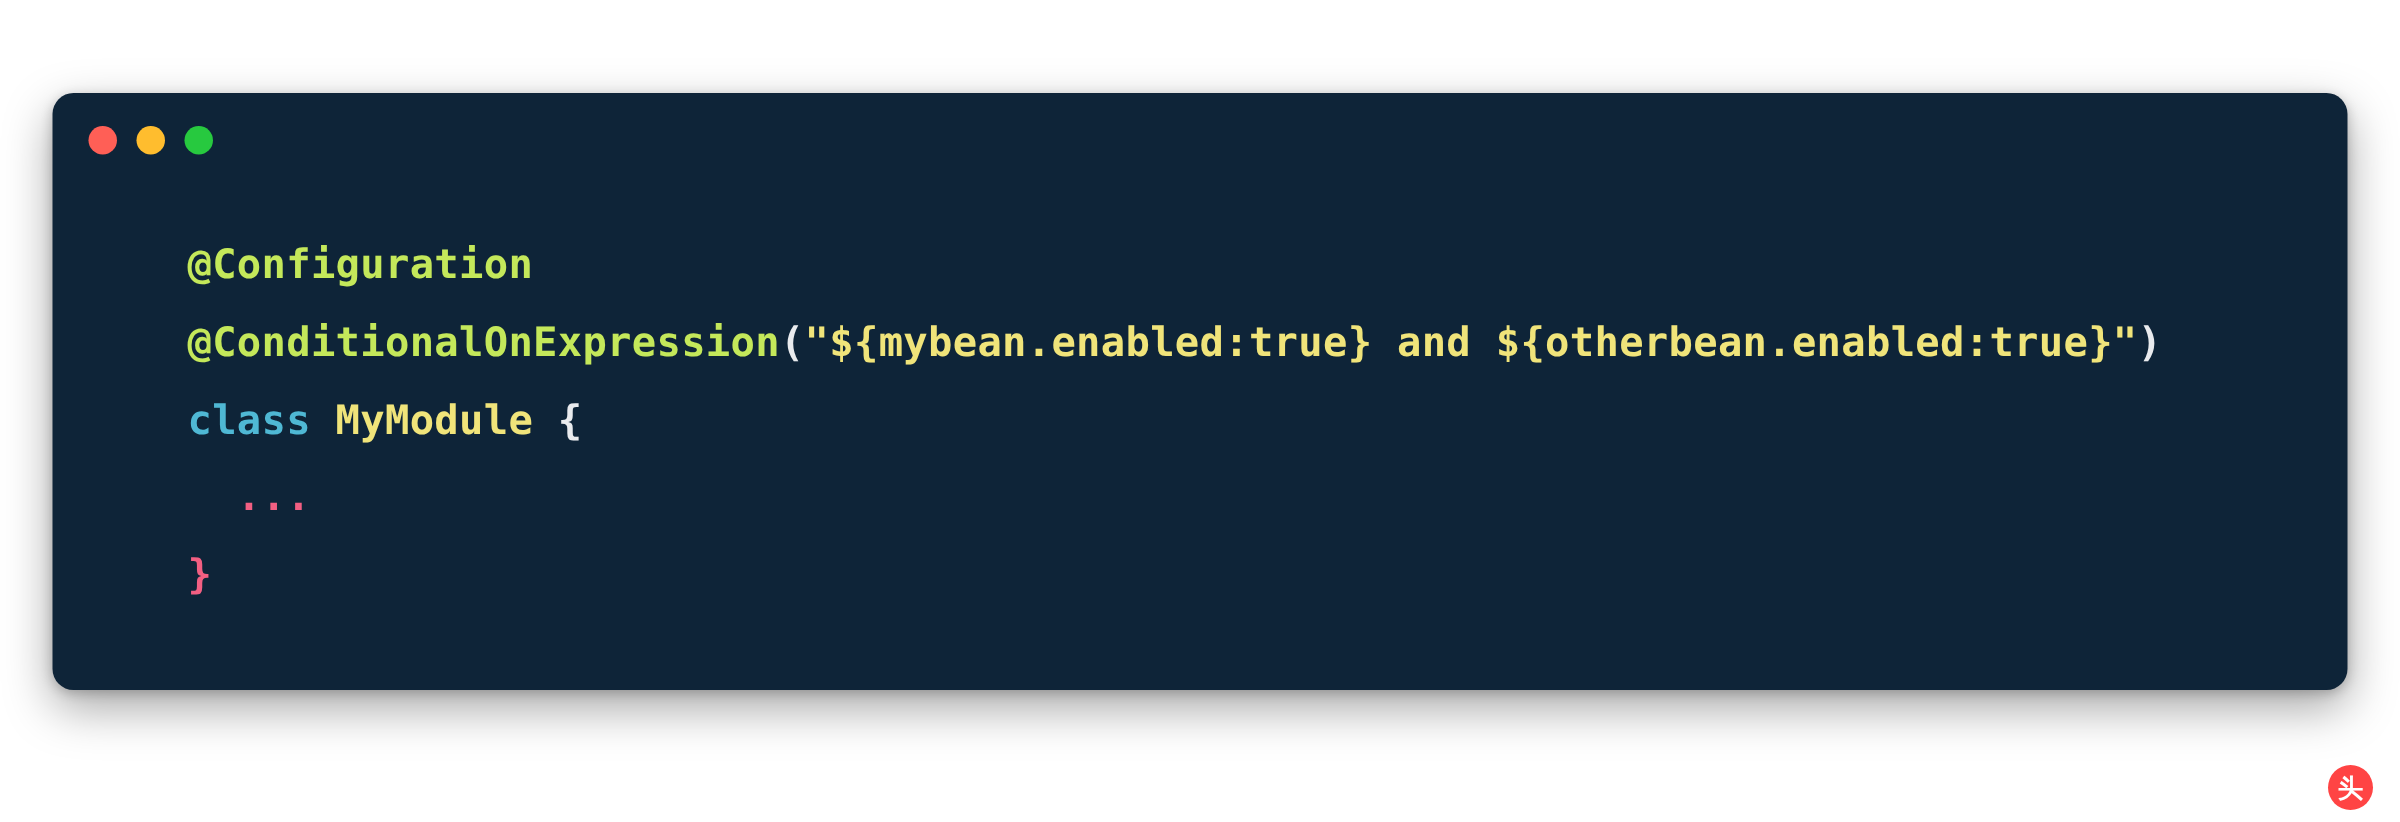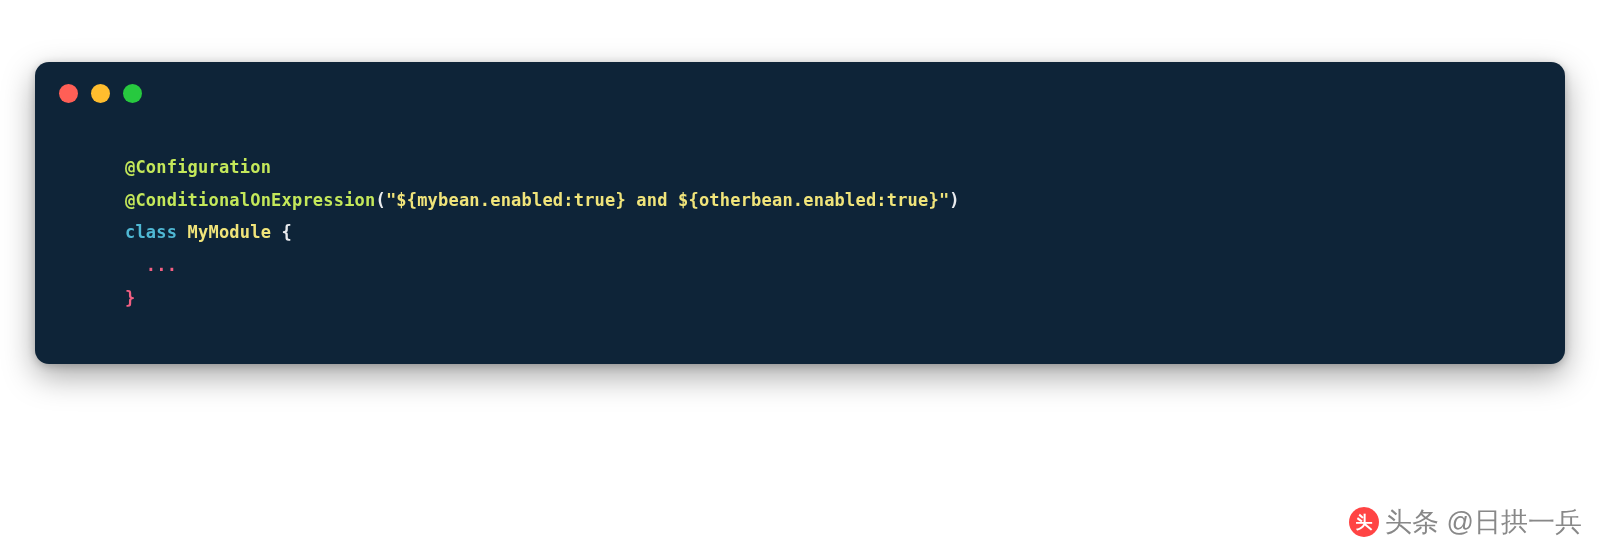--- a/index.html
+++ b/index.html
@@ -41,21 +41,21 @@
       height: 19px;
       border-radius: 50%;
     }
 
     .tl-red { background: #ff5f56; }
     .tl-yellow { background: #ffbd2e; }
     .tl-green { background: #27c93f; }
 
     .code-area {
       padding: 38px 90px 0 90px;
-      font-size: 17px;
+      font-size: 27px;
       line-height: 1.92;
       white-space: pre;
       font-weight: 600;
       letter-spacing: 0.2px;
     }
 
     .tok-annotation { color: #c4e85a; }
     .tok-paren { color: #e9ebee; }
     .tok-string { color: #f0e47a; }
     .tok-keyword { color: #4fb8d4; }
@@ -101,14 +101,13 @@
   </div>
   <div class="code-area"><span class="tok-annotation">@Configuration</span>
 <span class="tok-annotation">@ConditionalOnExpression</span><span class="tok-paren">(</span><span class="tok-string">"${mybean.enabled:true} and ${otherbean.enabled:true}"</span><span class="tok-paren">)</span>
 <span class="tok-keyword">class</span><span class="tok-class"> MyModule </span><span class="tok-brace">{</span>
 <span class="tok-ellipsis">  ...</span>
 <span class="tok-close">}</span></div>
 </div>
 
 <div class="watermark">
   <span class="watermark-icon">头</span>
-  <span>头条 @日拱一兵</span>
 </div>
 
 </body></html>

